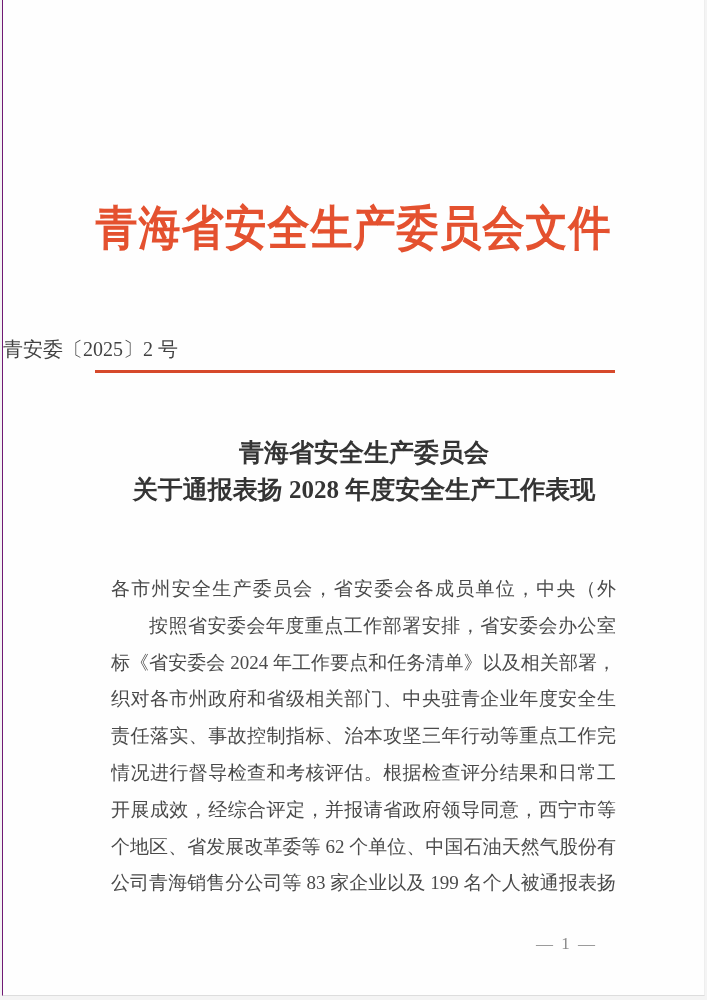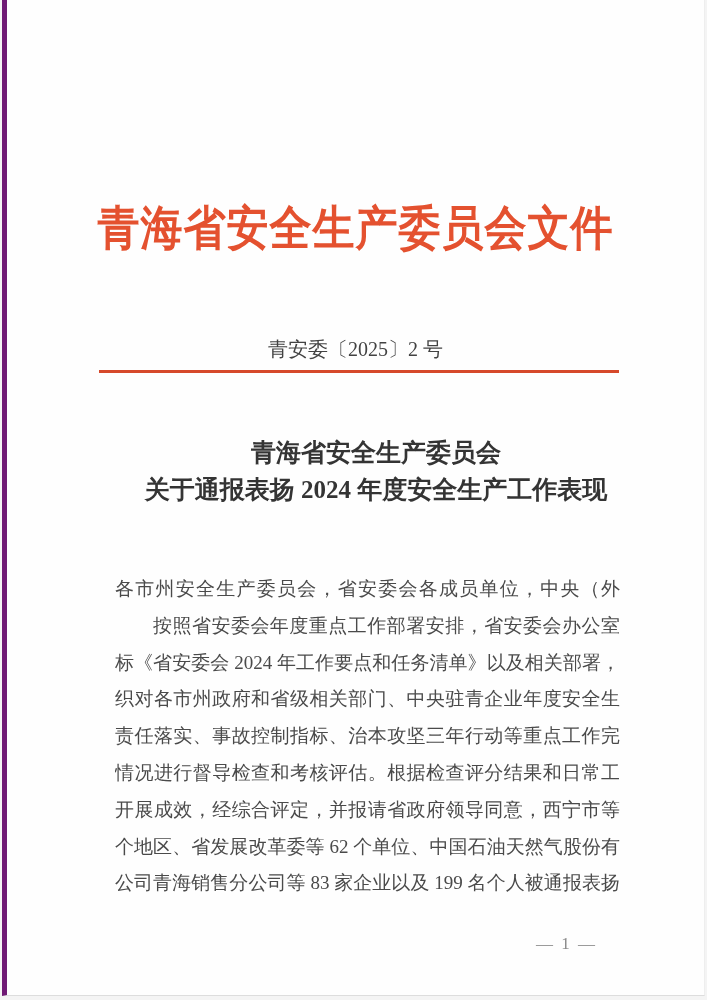--- a/index.html
+++ b/index.html
@@ -14,21 +14,21 @@
     position: relative;
     overflow: hidden;
   }
   .page {
     position: absolute;
     left: 2px;
     top: 0;
     width: 703px;
     height: 996px;
     background: #fefefe;
-    border-left: 5px solid #701a75;
+    border-left: 1px solid #701a75;
     border-right: 1px solid #eeeeee;
     border-bottom: 1px solid #dddddd;
     box-sizing: border-box;
     padding-left: 47px;
   }
   .red-header {
     position: absolute;
     top: 199px;
     left: 0;
     width: 100%;
@@ -39,37 +39,37 @@
     letter-spacing: 1px;
     line-height: 58px;
     transform: scaleY(1.12);
     transform-origin: center center;
   }
   .doc-number {
     position: absolute;
     top: 336px;
     left: 0;
     width: 100%;
-    text-align: center;
+    text-align: left;
     color: #424242;
     font-size: 20px;
     line-height: 27px;
   }
   .red-rule {
     position: absolute;
     top: 370px;
     left: 92px;
     width: 520px;
     height: 3px;
     background: #d6492b;
   }
   .title-block {
     position: absolute;
     top: 434px;
-    left: 64px;
+    left: 56px;
     width: 610px;
     text-align: center;
     color: #343434;
     font-weight: bold;
     font-size: 25px;
     line-height: 37px;
   }
   .title-line {
     white-space: nowrap;
   }
@@ -112,21 +112,21 @@
 <div class="page">
 
   <div class="red-header">青海省安全生产委员会文件</div>
 
   <div class="doc-number">青安委〔2025〕2 号</div>
 
   <div class="red-rule"></div>
 
   <div class="title-block">
     <div class="title-line">青海省安全生产委员会</div>
-    <div class="title-line">关于通报表扬 2024 年度安全生产工作表现</div>
+    <div class="title-line">关于通报表扬 2028 年度安全生产工作表现</div>
   </div>
 
   <div class="body-block">
     <div class="body-line justify">各市州安全生产委员会，省安委会各成员单位，中央（外省）</div>
     <div class="body-line justify indent">按照省安委会年度重点工作部署安排，省安委会办公室对</div>
     <div class="body-line justify">标《省安委会 2024 年工作要点和任务清单》以及相关部署，组</div>
     <div class="body-line justify">织对各市州政府和省级相关部门、中央驻青企业年度安全生产</div>
     <div class="body-line justify">责任落实、事故控制指标、治本攻坚三年行动等重点工作完成</div>
     <div class="body-line justify">情况进行督导检查和考核评估。根据检查评分结果和日常工作</div>
     <div class="body-line justify">开展成效，经综合评定，并报请省政府领导同意，西宁市等 3</div>

